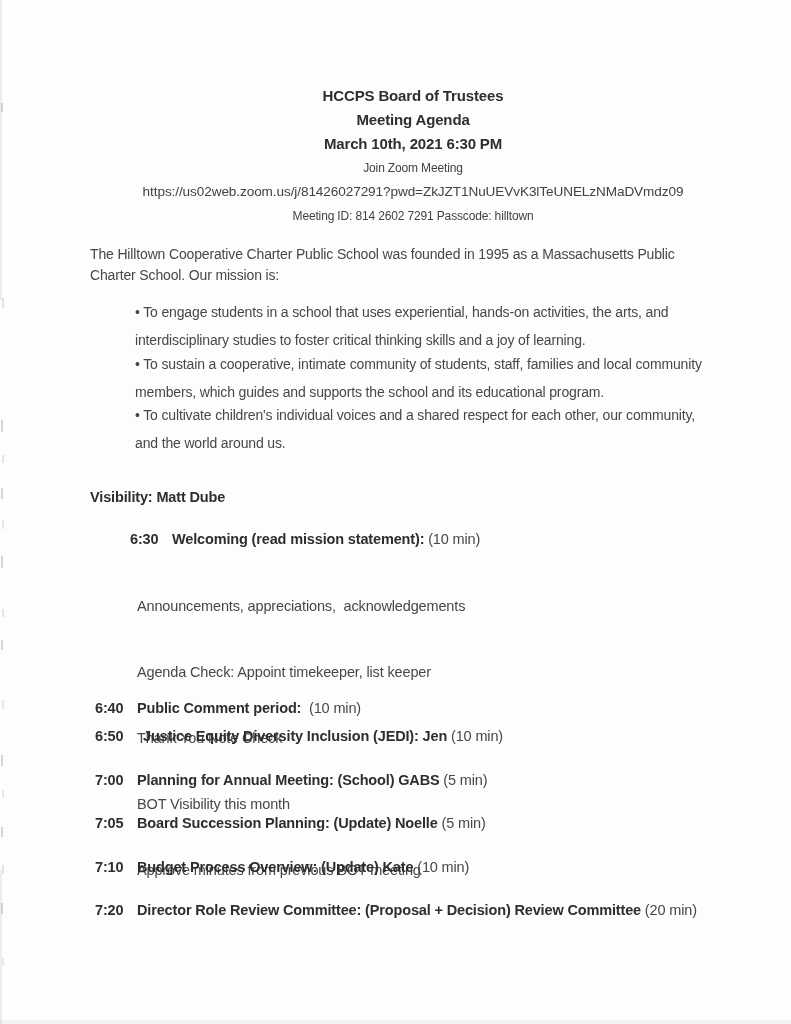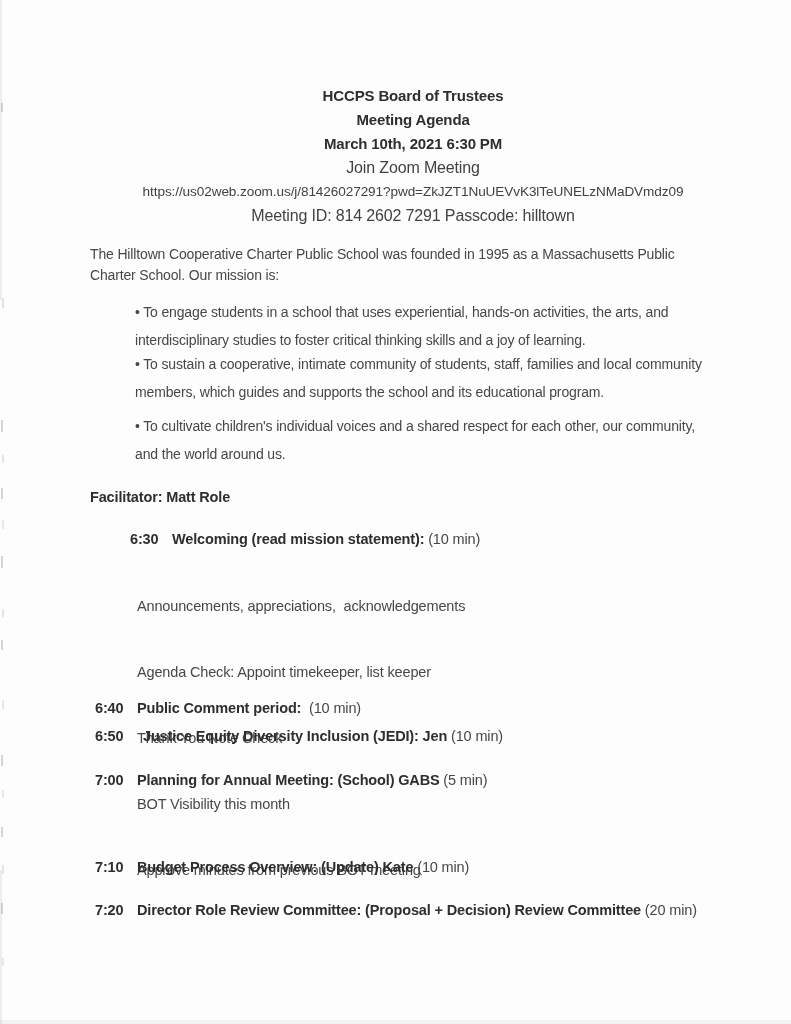--- a/index.html
+++ b/index.html
@@ -26,21 +26,21 @@
     text-align: center;
   }
   .header .h-line { line-height: 24px; padding-left: 35px; }
   .h-bold {
     font-weight: bold;
     font-size: 15px;
     color: #2e2e2e;
   }
   .h-reg {
     font-weight: normal;
-    font-size: 16px;
+    font-size: 12px;
     color: #424242;
   }
   .h-url { font-size: 13.6px; letter-spacing: -0.1px; }
   
   .intro {
     position: absolute;
     top: 244px;
     left: 90px;
     width: 615px;
     font-size: 14px;
@@ -50,21 +50,21 @@
   .bullet {
     position: absolute;
     left: 135px;
     width: 578px;
     font-size: 14px;
     line-height: 28px;
     color: #474747;
   }
   .bullet-1 { top: 298px; }
   .bullet-2 { top: 350px; }
-  .bullet-3 { top: 412px; }
+  .bullet-3 { top: 401px; }
   
   .facilitator {
     position: absolute;
     top: 489px;
     left: 90px;
     font-size: 14.5px;
     font-weight: bold;
     color: #2e2e2e;
   }
   
@@ -142,21 +142,21 @@
     <div class="h-line h-reg h-url">https://us02web.zoom.us/j/81426027291?pwd=ZkJZT1NuUEVvK3lTeUNELzNMaDVmdz09</div>
     <div class="h-line h-reg">Meeting ID: 814 2602 7291 Passcode: hilltown</div>
   </div>
 
   <div class="intro">The Hilltown Cooperative Charter Public School was founded in 1995 as a Massachusetts Public Charter School. Our mission is:</div>
 
   <div class="bullet bullet-1">• To engage students in a school that uses experiential, hands-on activities, the arts, and interdisciplinary studies to foster critical thinking skills and a joy of learning.</div>
   <div class="bullet bullet-2">• To sustain a cooperative, intimate community of students, staff, families and local community members, which guides and supports the school and its educational program.</div>
   <div class="bullet bullet-3">• To cultivate children's individual voices and a shared respect for each other, our community, and the world around us.</div>
 
-  <div class="facilitator">Facilitator: Matt Role</div>
+  <div class="facilitator">Visibility: Matt Dube</div>
 
   <div class="agenda-row row-630">
     <span class="time">6:30</span>
     <span class="title"><b>Welcoming (read mission statement):</b><span class="rest"> (10 min)</span></span>
   </div>
 
   <div class="subitems">
     <div>Announcements, appreciations,  acknowledgements</div>
     <div>Agenda Check: Appoint timekeeper, list keeper</div>
     <div>Thank You Note Check</div>
@@ -172,20 +172,24 @@
   <div class="agenda-row row-650">
     <span class="time">6:50</span>
     <span class="title"><b>Justice Equity Diversity Inclusion (JEDI): Jen</b><span class="rest"> (10 min)</span></span>
   </div>
 
   <div class="agenda-row row-700">
     <span class="time">7:00</span>
     <span class="title"><b>Planning for Annual Meeting: (School) GABS</b><span class="rest"> (5 min)</span></span>
   </div>
 
+  <div class="agenda-row row-705">
+    <span class="time">7:05</span>
+    <span class="title"><b>Board Succession Planning: (Update) Noelle</b><span class="rest"> (5 min)</span></span>
+  </div>
 
   <div class="agenda-row row-710">
     <span class="time">7:10</span>
     <span class="title"><b>Budget Process Overview: (Update) Kate</b><span class="rest"> (10 min)</span></span>
   </div>
 
   <div class="agenda-row row-720">
     <span class="time">7:20</span>
     <span class="title"><b>Director Role Review Committee: (Proposal + Decision) Review Committee</b><span class="rest"> (20 min)</span></span>
   </div>

